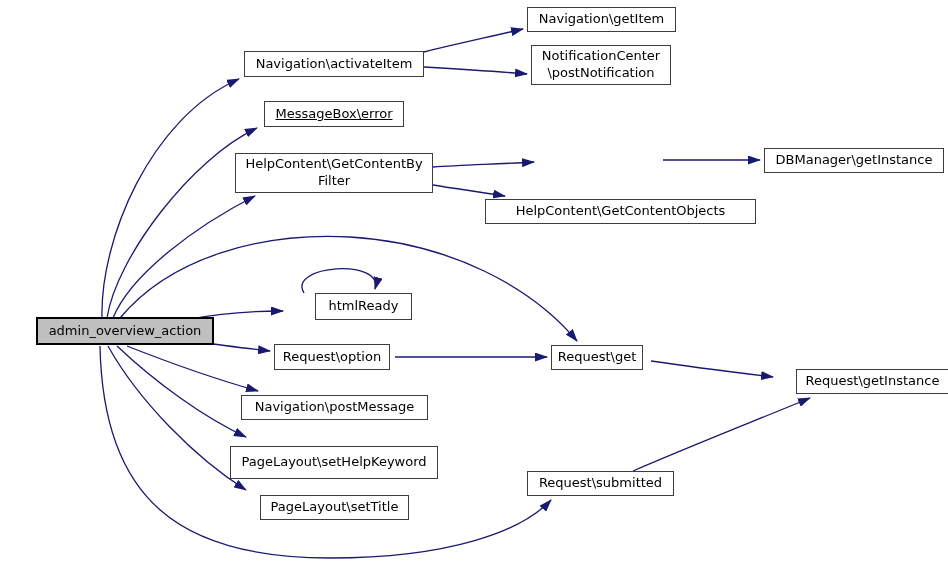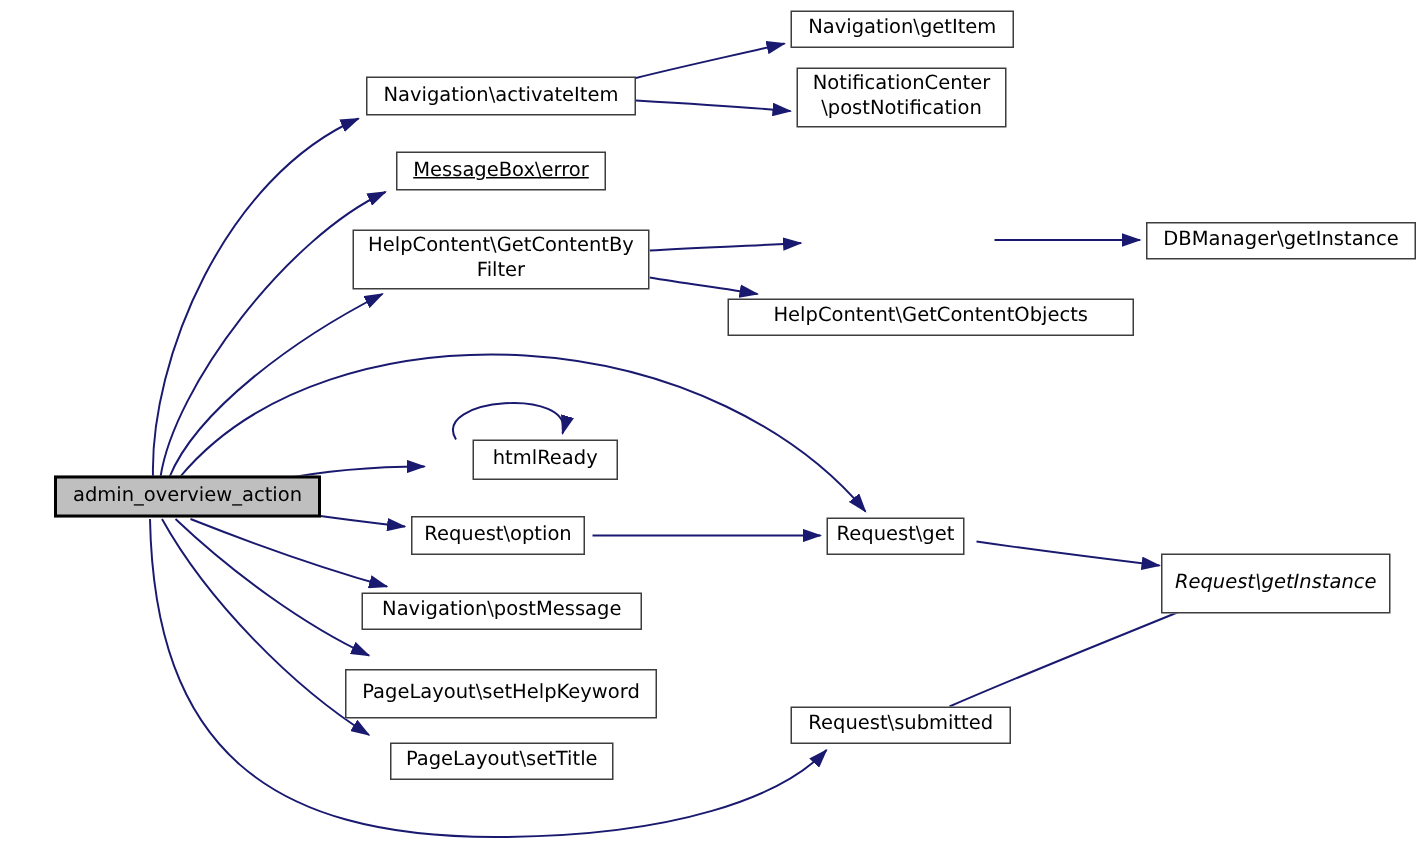--- a/index.html
+++ b/index.html
@@ -121,21 +121,21 @@
   </div>
 
   <div class="node" style="left:274px; top:344px; width:116px; height:26px;">
     <span>Request\option</span>
   </div>
 
   <div class="node" style="left:551px; top:345px; width:92px; height:25px;">
     <span>Request\get</span>
   </div>
 
-  <div class="node" style="left:774px; top:369px; width:153px; height:40px;font-style:italic;">
+  <div class="node" style="left:796px; top:369px; width:153px; height:25px;">
     <span>Request\getInstance</span>
   </div>
 
   <div class="node" style="left:241px; top:395px; width:187px; height:25px;">
     <span>Navigation\postMessage</span>
   </div>
 
   <div class="node" style="left:230px; top:446px; width:208px; height:33px;">
     <span>PageLayout\setHelpKeyword</span>
   </div>

